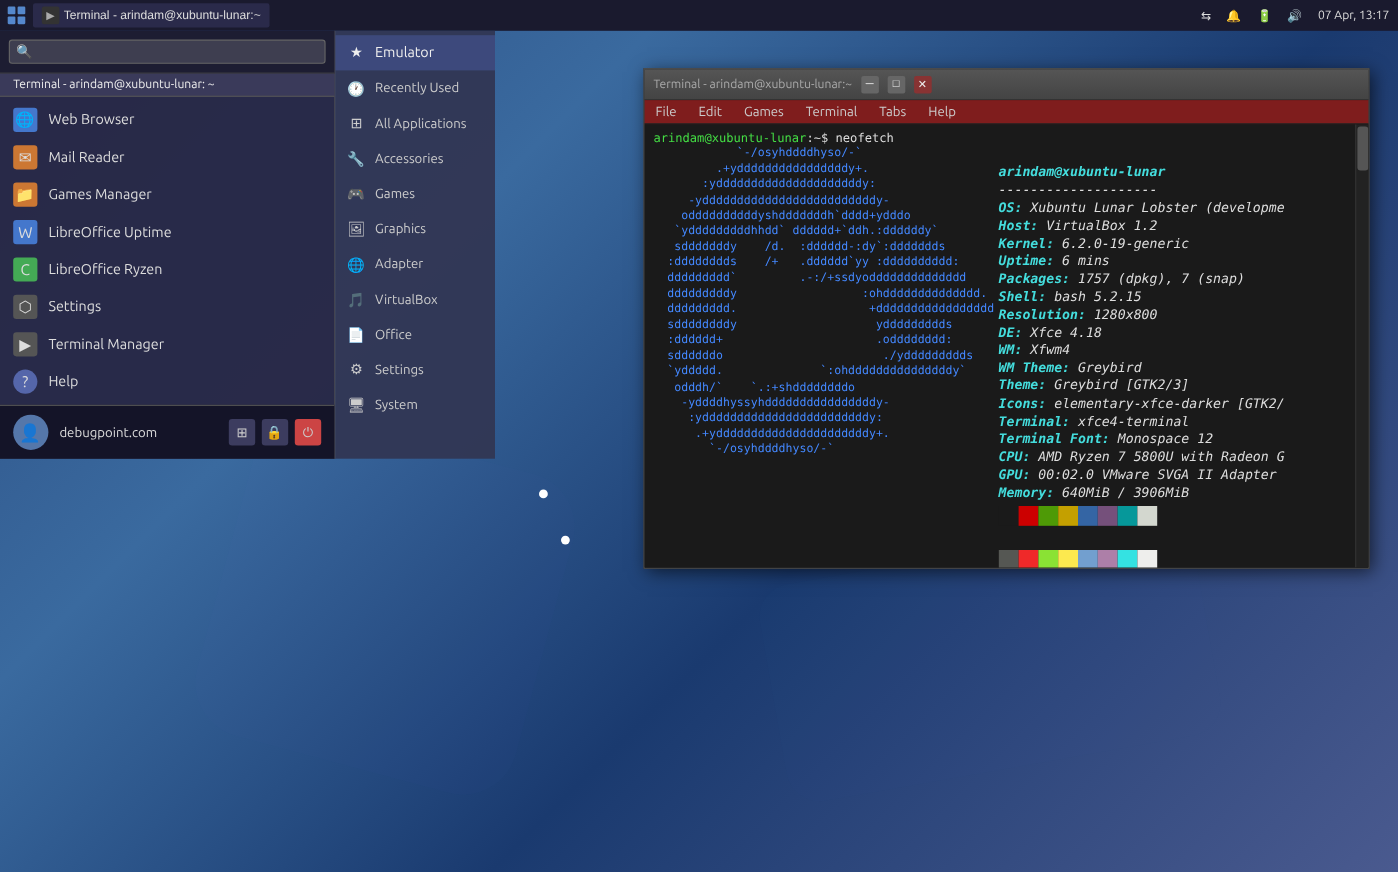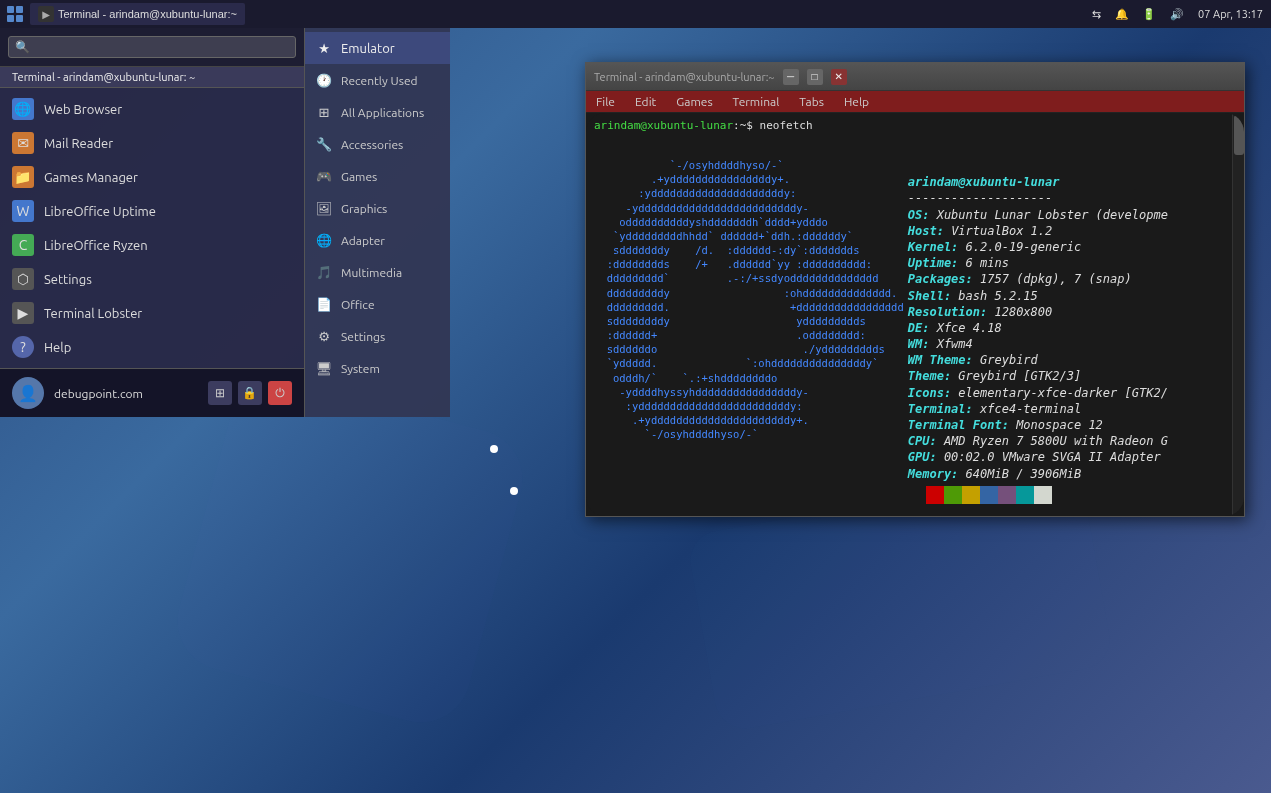--- a/index.html
+++ b/index.html
@@ -270,21 +270,20 @@
       color: #ccc;
       font-size: 12px;
       padding: 2px 4px;
       cursor: pointer;
     }
     .terminal-body {
       flex: 1;
       display: flex;
       background: #1a1a1a;
       overflow: hidden;
-      border-radius: 19px;
     }
     .terminal-scrollbar {
       width: 12px;
       background: #222;
       border-left: 1px solid #333;
     }
     .terminal-scrollbar-thumb {
       width: 10px;
       height: 40px;
       background: #555;
@@ -295,21 +294,20 @@
       flex: 1;
       padding: 6px 8px;
       font-family: 'DejaVu Sans Mono', 'Courier New', monospace;
       font-size: 11px;
       color: #ddd;
       overflow: hidden;
     }
     .terminal-output {
       display: flex;
       gap: 0;
-      margin-top: 26px;
     }
     .term-ascii {
       color: #4488ff;
       white-space: pre;
       font-size: 10.5px;
       line-height: 1.35;
     }
     .term-info {
       flex: 1;
       white-space: pre;
@@ -412,21 +410,21 @@
         <div class="menu-item">
     <div class="menu-item-icon icon-green">C</div>
     <span>LibreOffice Ryzen</span>
   </div>
         <div class="menu-item">
     <div class="menu-item-icon icon-dark">⬡</div>
     <span>Settings</span>
   </div>
         <div class="menu-item">
     <div class="menu-item-icon icon-dark">▶</div>
-    <span>Terminal Lobster</span>
+    <span>Terminal Manager</span>
   </div>
         <div class="menu-item">
     <div class="menu-item-icon icon-info">?</div>
     <span>Help</span>
   </div>
       </div>
     <div class="menu-footer">
       <div class="user-avatar">👤</div>
       <span class="user-name">debugpoint.com</span>
       <div class="footer-btns">
@@ -462,21 +460,21 @@
       <div class="category-item">
         <span class="cat-icon">🖼</span>
         <span>Graphics</span>
       </div>
       <div class="category-item">
         <span class="cat-icon">🌐</span>
         <span>Adapter</span>
       </div>
       <div class="category-item">
         <span class="cat-icon">🎵</span>
-        <span>Multimedia</span>
+        <span>VirtualBox</span>
       </div>
       <div class="category-item">
         <span class="cat-icon">📄</span>
         <span>Office</span>
       </div>
       <div class="category-item">
         <span class="cat-icon">⚙</span>
         <span>Settings</span>
       </div>
       <div class="category-item">

